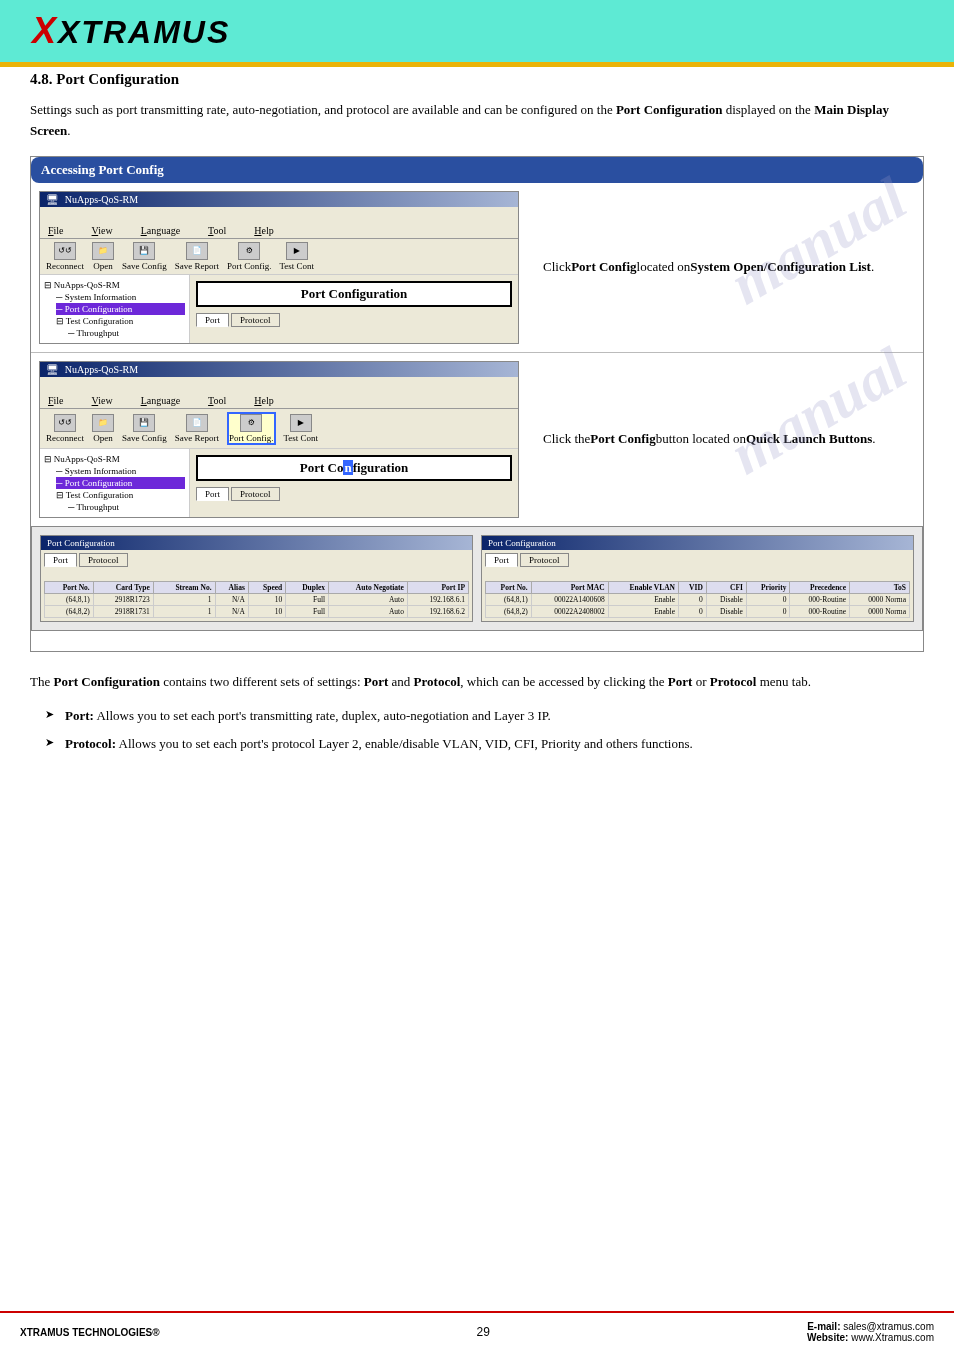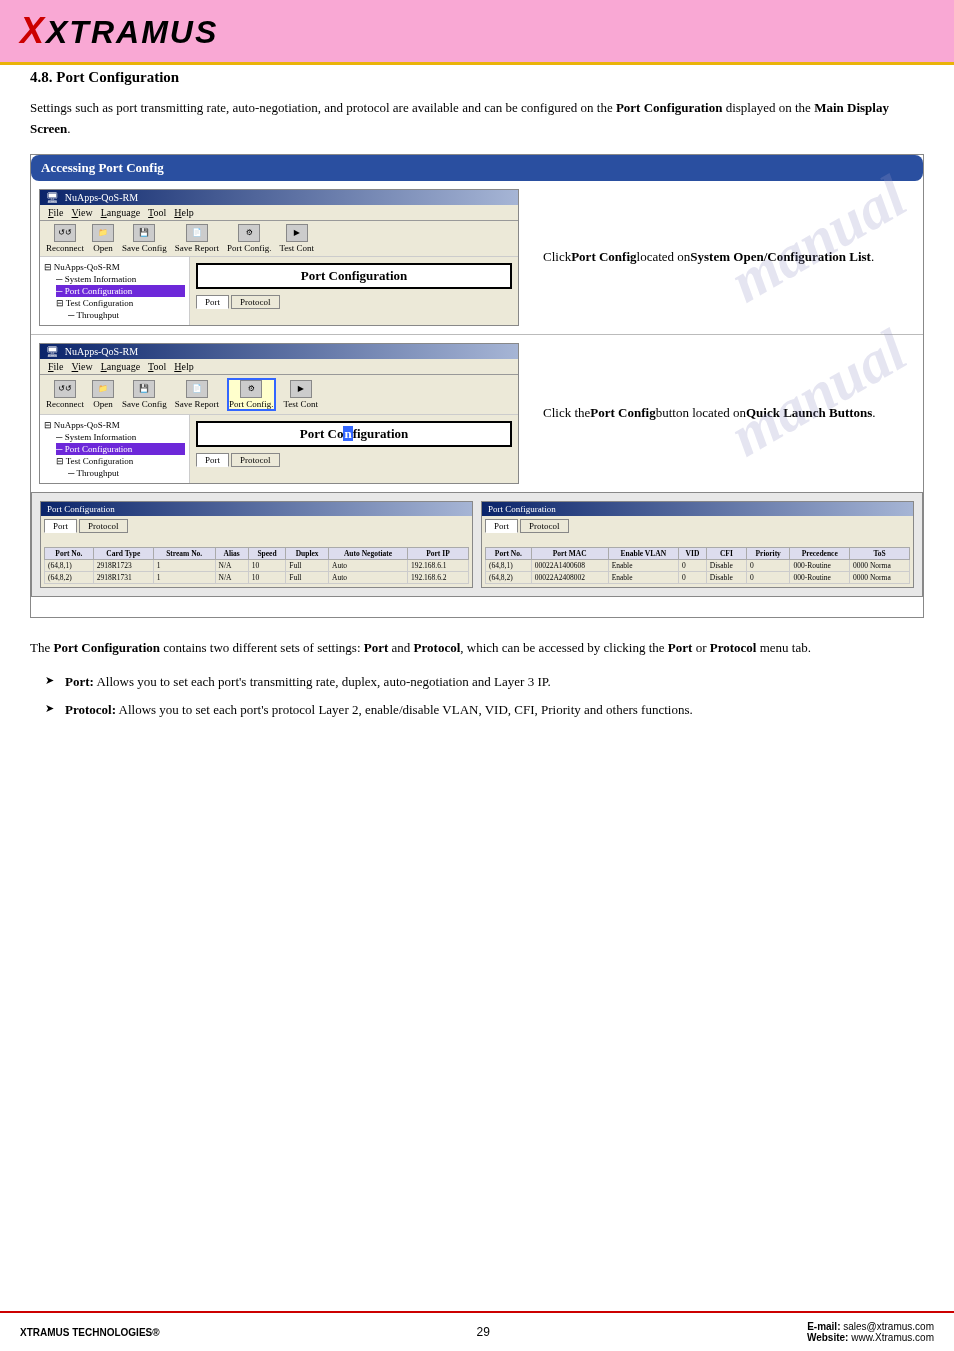--- a/index.html
+++ b/index.html
@@ -7,23 +7,23 @@
       font-family: Arial, sans-serif;
       font-size: 13px;
       background: #fff;
       color: #000;
       width: 954px;
       min-height: 1351px;
     }
 
     
     .header {
-      background: #f9a8d4;
-      border-bottom: 3px solid #eab308;
-      padding: 10px 20px;
+      background: #5eead4;
+      border-bottom: 5px solid #eab308;
+      padding: 10px 32px;
       display: flex;
       align-items: center;
     }
     .logo-text {
       font-size: 32px;
       font-weight: 900;
       font-style: italic;
       color: #000;
       letter-spacing: 2px;
     }
@@ -98,24 +98,25 @@
       color: #fff;
       padding: 2px 6px;
       font-size: 10px;
       display: flex;
       align-items: center;
     }
 
     .sim-menubar {
       background: #ece9d8;
       display: flex;
-      gap: 8px;
+      gap: 28px;
       padding: 2px 8px;
       font-size: 10px;
       border-bottom: 1px solid #999;
+      margin-top: 16px;
     }
 
     .sim-menubar span {
       cursor: default;
     }
     .sim-menubar span u { text-decoration: underline; }
 
     .sim-toolbar {
       background: #ece9d8;
       display: flex;
@@ -247,20 +248,21 @@
       color: #fff;
       padding: 2px 6px;
       font-size: 9px;
     }
 
     .sim-table {
       width: 100%;
       border-collapse: collapse;
       font-size: 8px;
       margin-top: 14px;
+      text-align: right;
     }
     .sim-table th {
       background: #dde;
       border: 1px solid #aaa;
       padding: 1px 3px;
       font-size: 7.5px;
       font-weight: bold;
     }
     .sim-table td {
       border: 1px solid #ccc;

